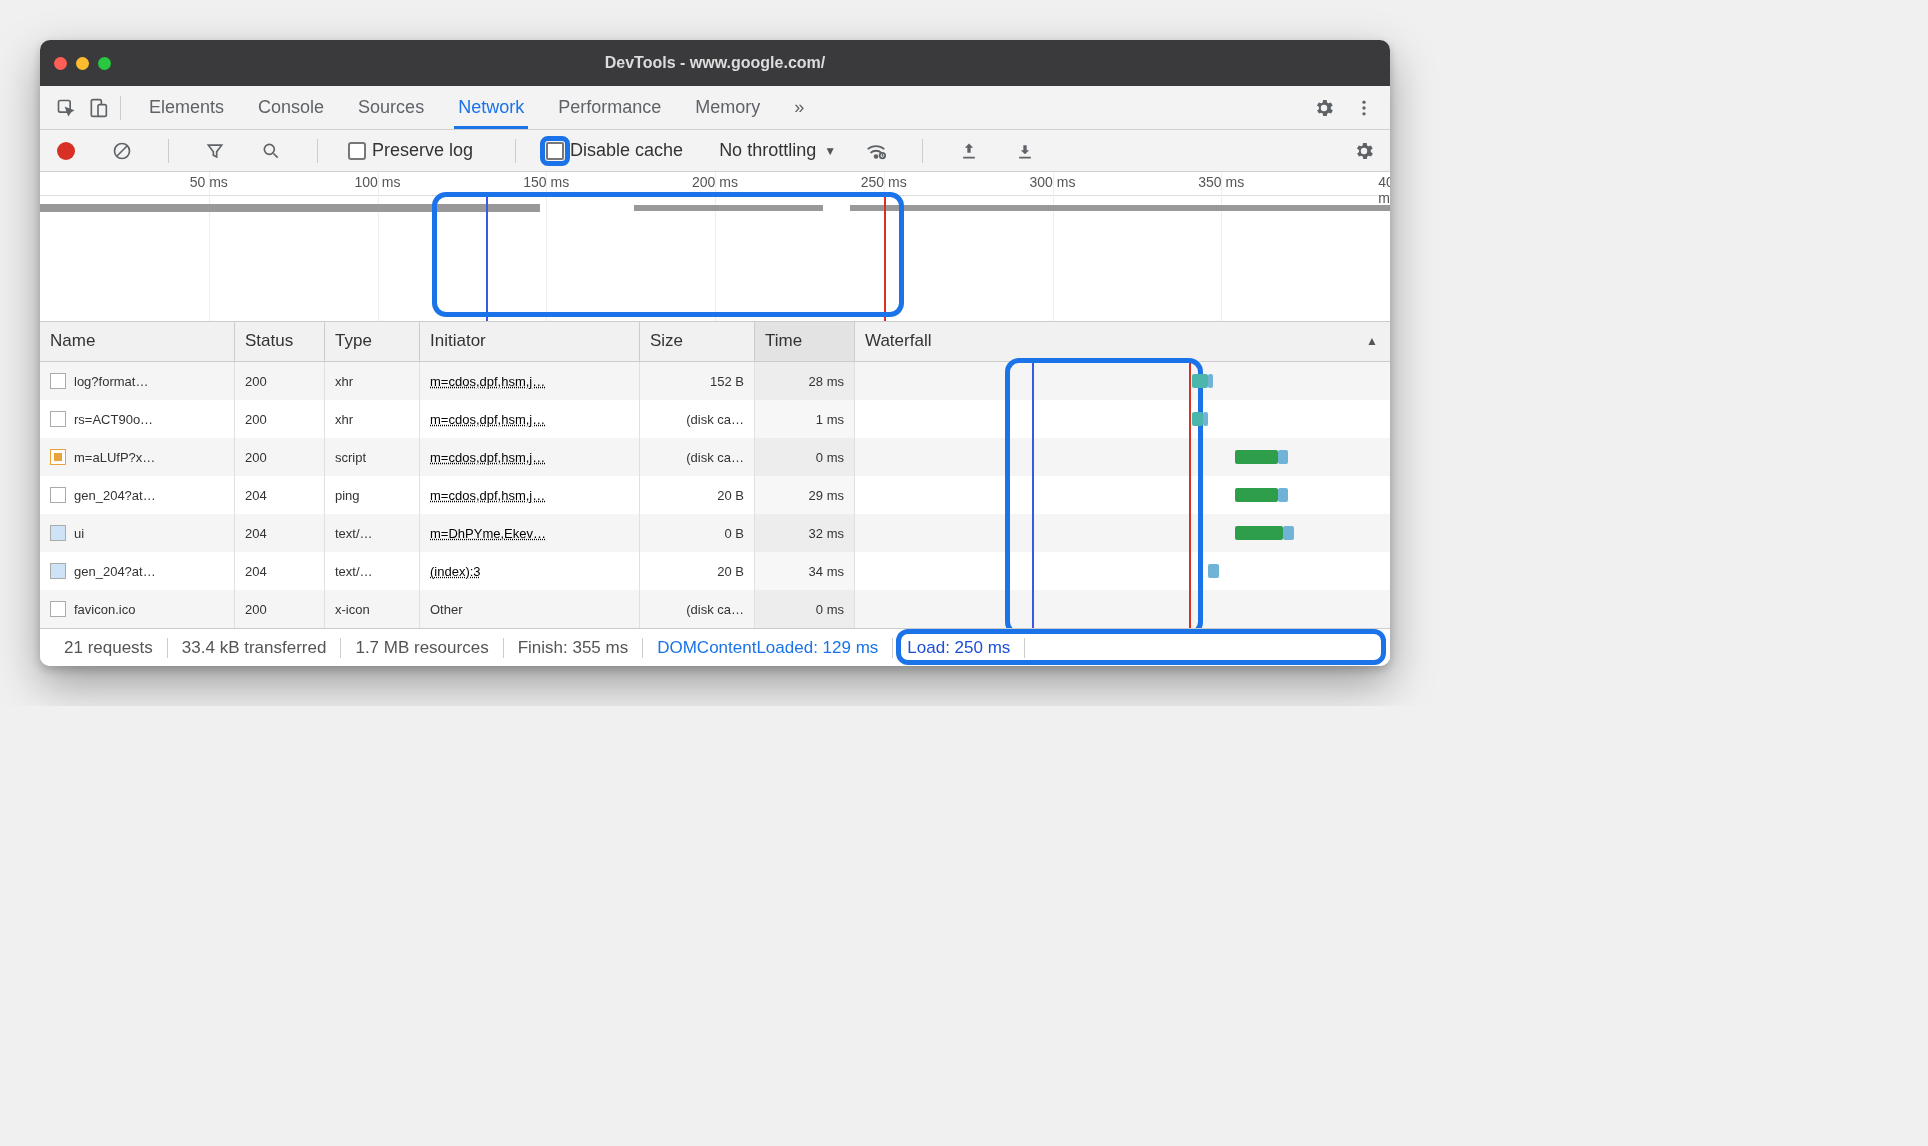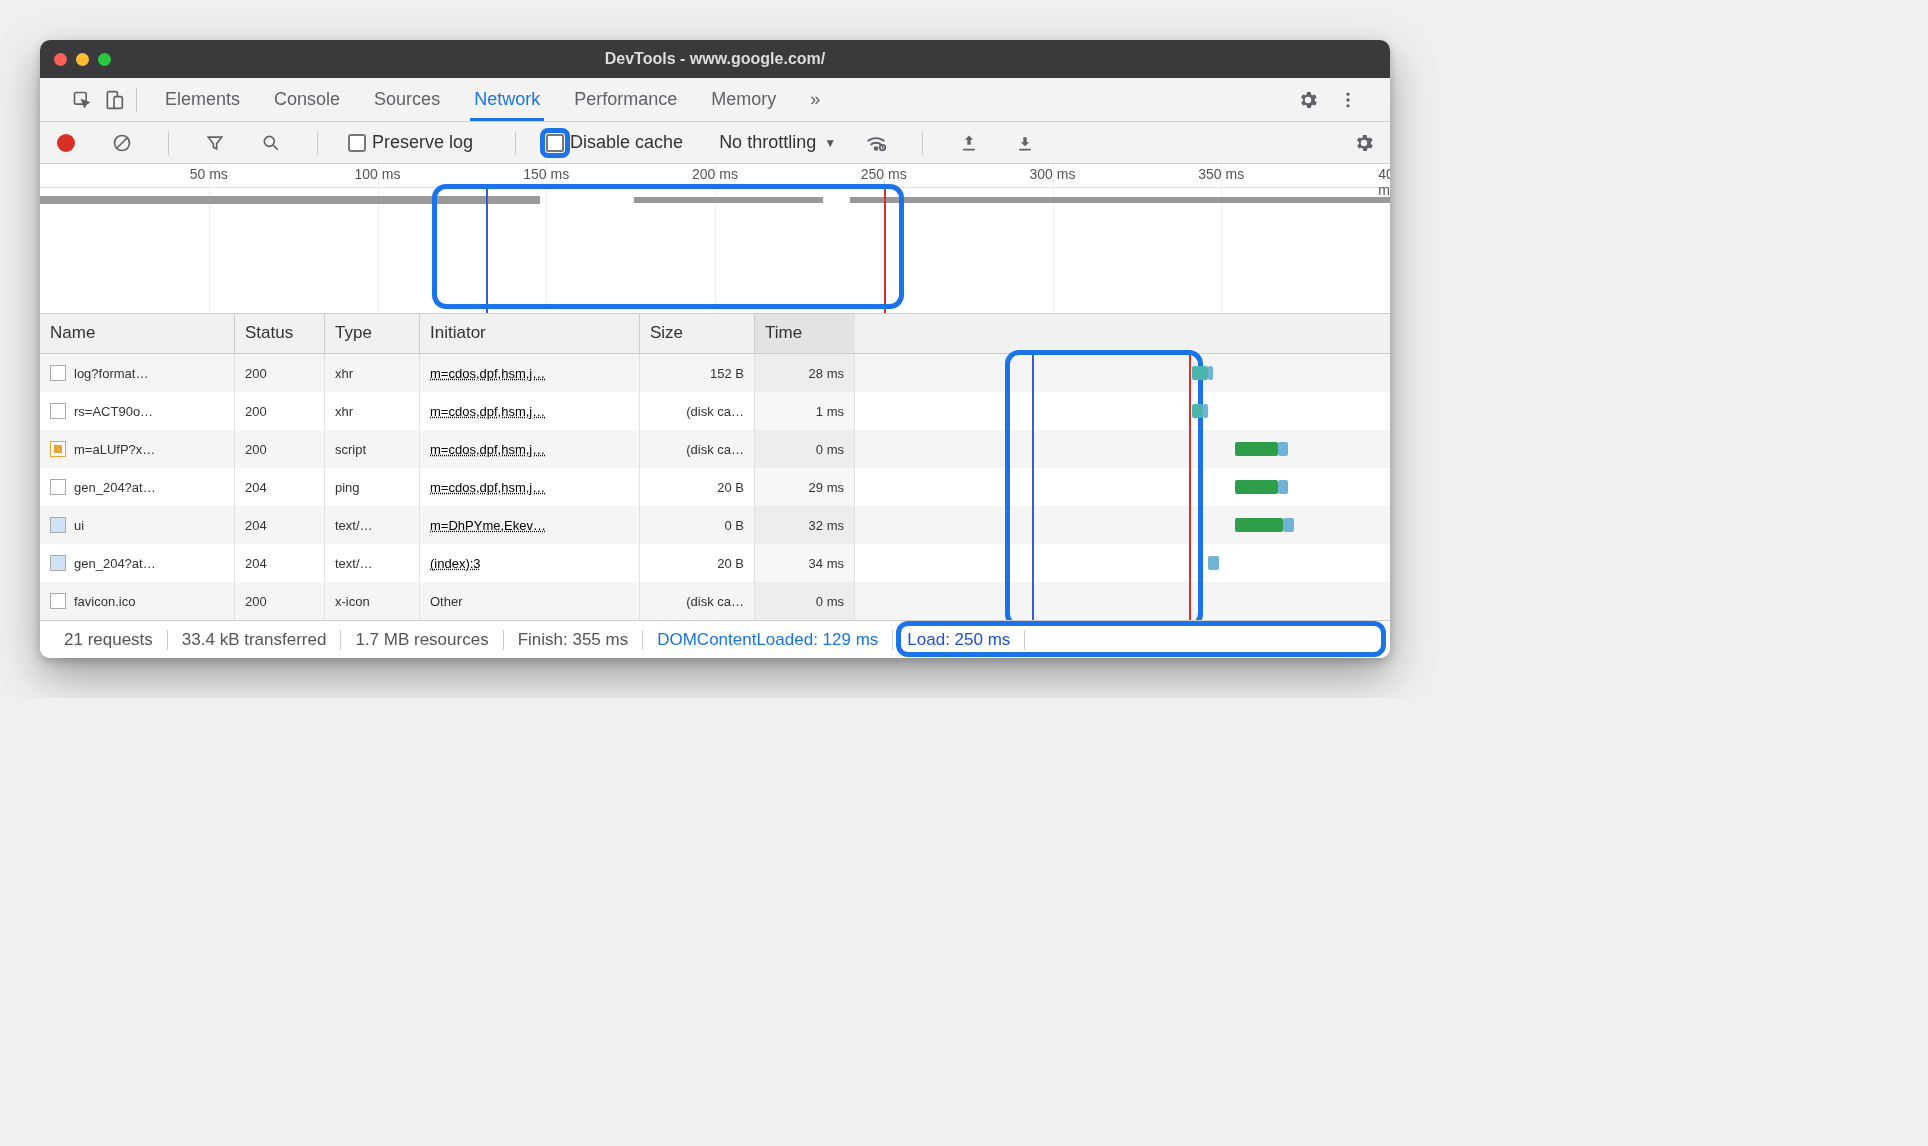--- a/index.html
+++ b/index.html
@@ -8,42 +8,42 @@
 .window {
   width: 1350px;
   background: #fff;
   border-radius: 10px;
   overflow: hidden;
   box-shadow: 0 18px 45px rgba(0,0,0,0.35), 0 4px 10px rgba(0,0,0,0.2);
 }
 
 
 .titlebar {
-  height: 38px;
+  height: 46px;
   background: #3a3a3c;
   display: flex;
   align-items: center;
   padding: 0 14px;
   position: relative;
 }
 .traffic { display: flex; gap: 9px; }
 .dot { width: 13px; height: 13px; border-radius: 50%; }
 .dot.red { background: #ff5f57; }
 .dot.yellow { background: #febc2e; }
 .dot.green { background: #28c840; }
 .title { position: absolute; left: 50%; transform: translateX(-50%); color: #ddd; font-size: 16px; font-weight: 600; }
 
 
 .tabbar {
   height: 44px;
   background: #f3f3f3;
   border-bottom: 1px solid #d0d0d0;
   display: flex;
   align-items: center;
-  padding: 0 26px;
+  padding: 0 10px;
 }
 .iconbtn {
   width: 32px; height: 32px;
   display: inline-flex; align-items: center; justify-content: center;
   color: #5f6368; cursor: pointer;
 }
 .sep { width: 1px; height: 24px; background: #ccc; margin: 0 6px; }
 .tabs { display: flex; gap: 26px; margin-left: 18px; flex: 1; font-size: 18px; color: #5f6368; }
 .tab { padding: 10px 4px 8px; cursor: pointer; }
 .tab.active { color: #1a73e8; border-bottom: 3px solid #1a73e8; }
@@ -277,20 +277,24 @@
     <div class="highlight-box" style="left:29%; top:20px; width:35%; height:125px;"></div>
   </div>
 
   <div class="table-head">
     <div class="th col-name">Name</div>
     <div class="th col-status">Status</div>
     <div class="th col-type">Type</div>
     <div class="th col-init">Initiator</div>
     <div class="th col-size">Size</div>
     <div class="th col-time">Time</div>
+    <div class="th col-waterfall">
+      <span>Waterfall</span>
+      <span class="sort-arrow">▲</span>
+    </div>
   </div>
 
   <div id="rows" style="position:relative;">
 
     <div style="position:absolute; left:815px; right:0; top:0; bottom:0; pointer-events:none;">
       <div class="wf-line-blue" style="left:33%;"></div>
       <div class="wf-line-red" style="left:62.5%;"></div>
       <div class="highlight-box" style="left:28%; top:-4px; width:37%; height:278px;"></div>
     </div>
   <div class="row">

